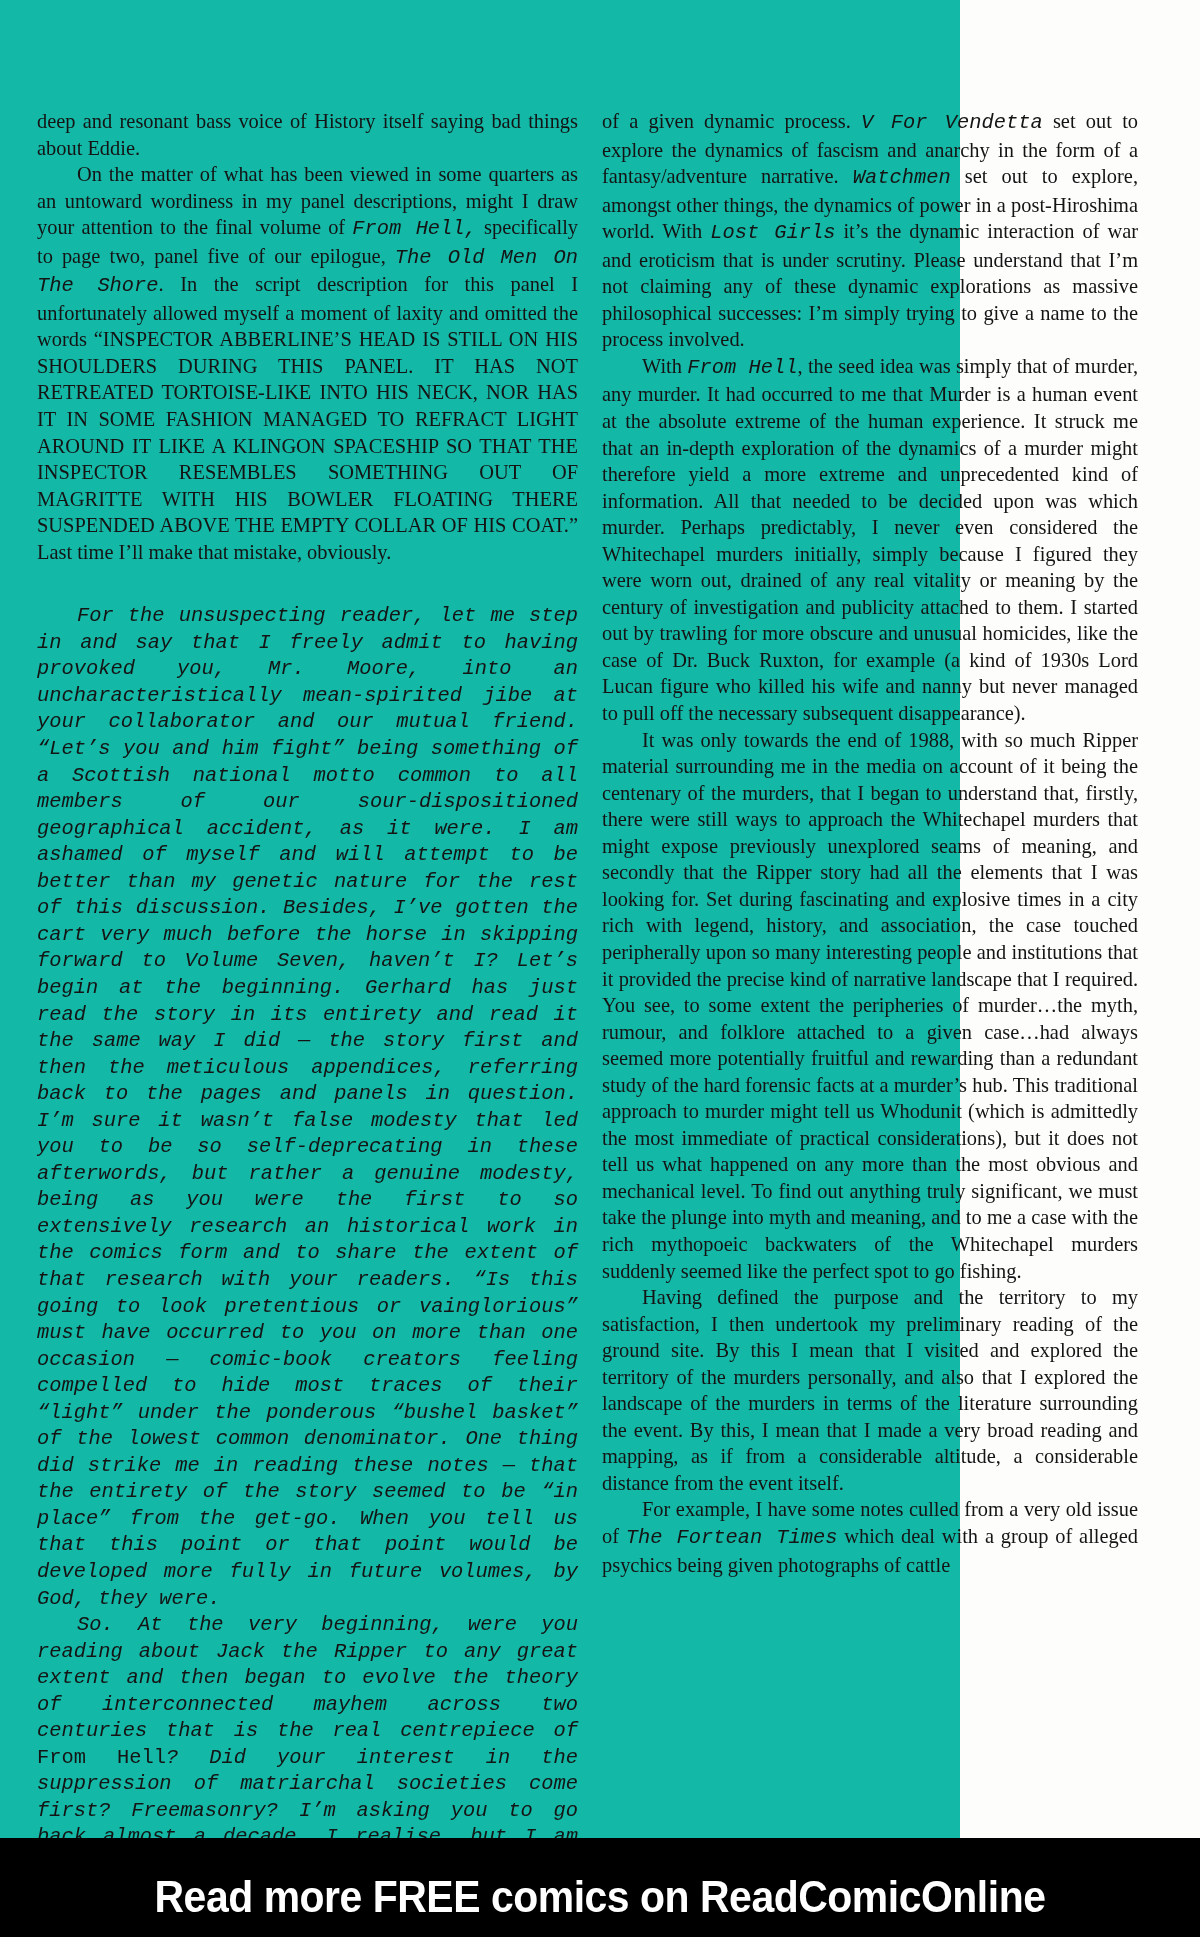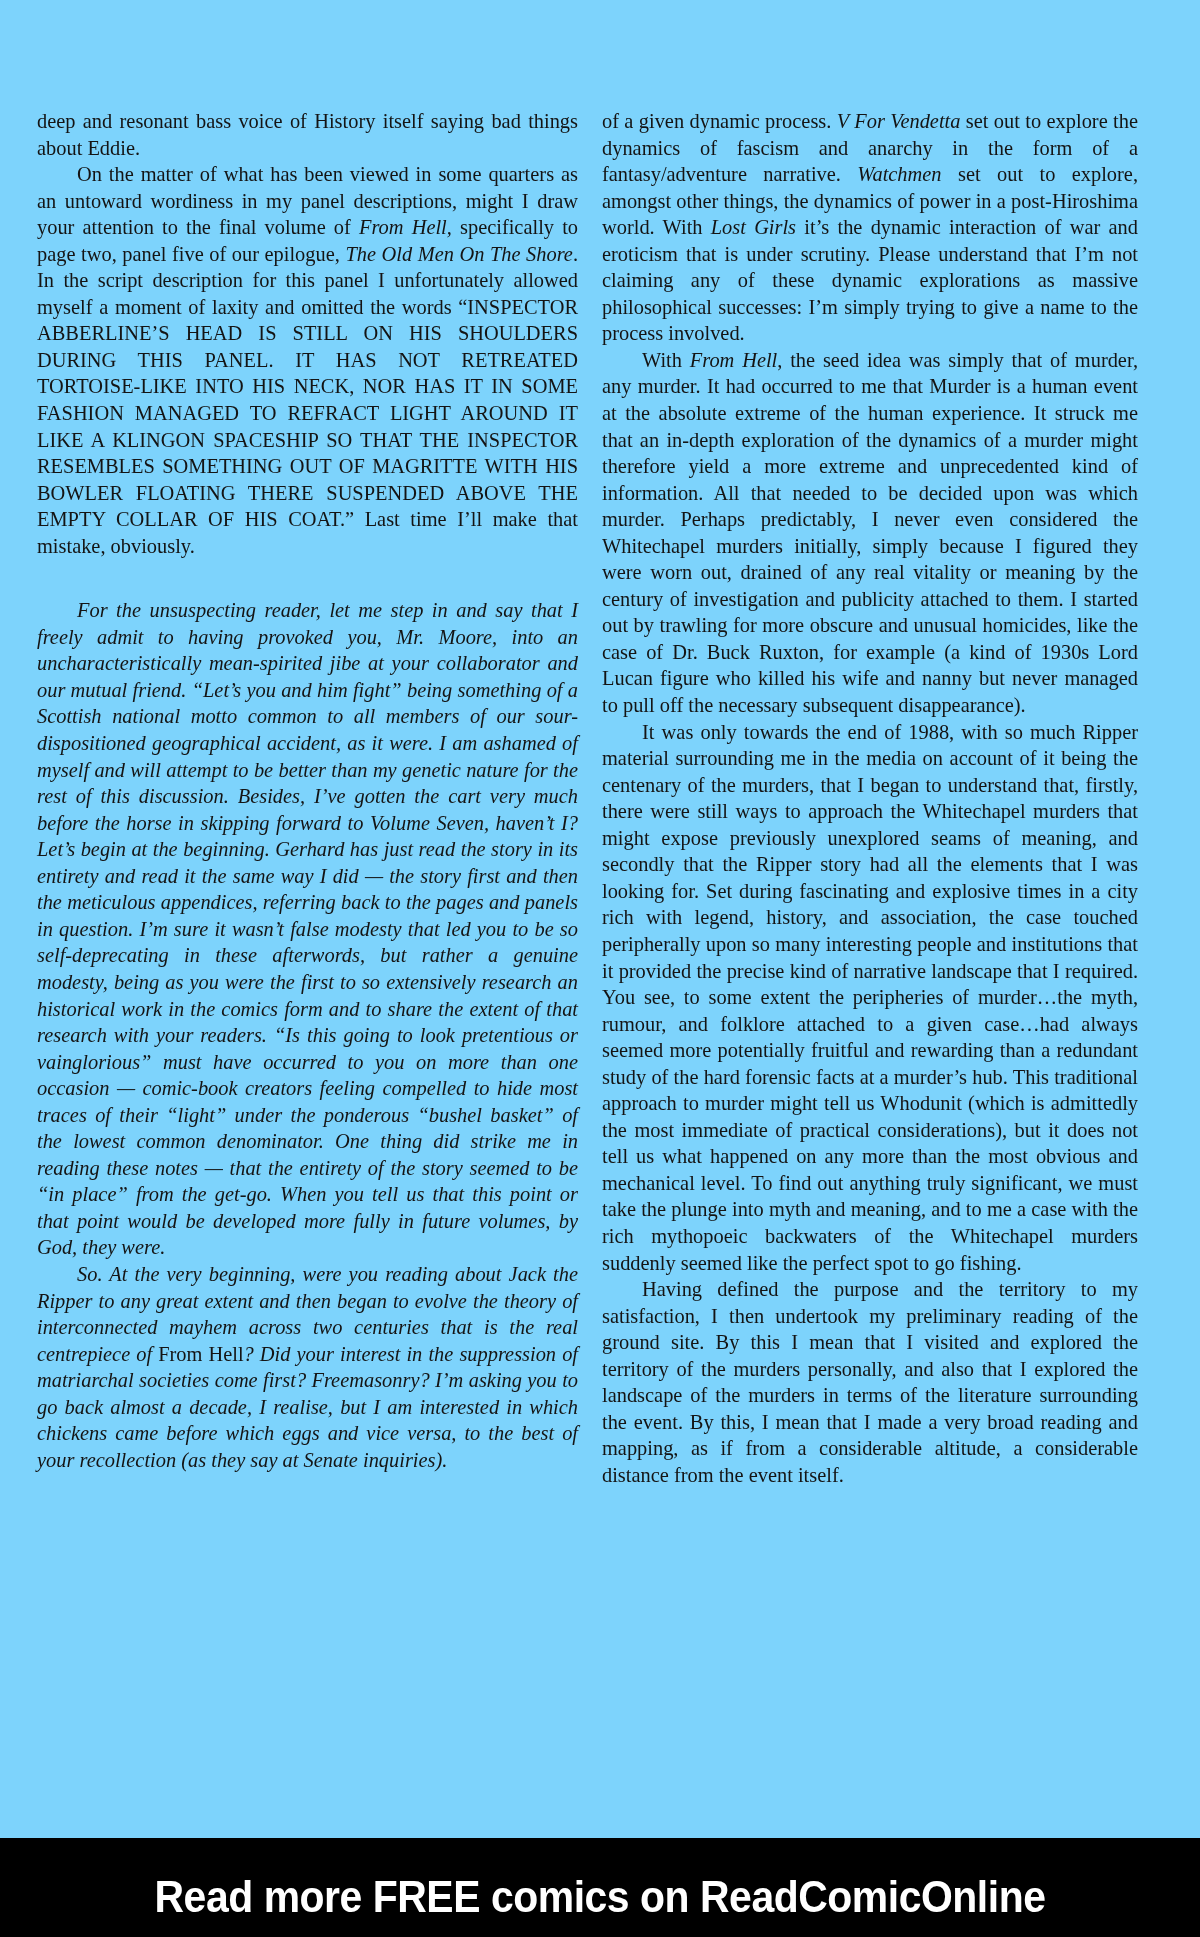--- a/index.html
+++ b/index.html
@@ -2,32 +2,32 @@
 <html><head>
 <meta charset="utf-8">
 <style>
   html, body { margin: 0; padding: 0; }
   body {
     width: 1200px; height: 1937px; position: relative; overflow: hidden;
     background: #fdfdfb;
     font-family: "Liberation Serif", "DejaVu Serif", serif;
     color: #141414;
   }
-  .page { position: absolute; left: 0; top: 0; width: 1200px; height: 1838px; background: #7dd3fc; }
+  .page { position: absolute; left: 0; top: 0; width: 960px; height: 1838px; background: #14b8a6; }
   .col {
     position: absolute; top: 108px; width: 541px;
     font-size: 20.4px; line-height: 26.55px;
     text-align: justify; hyphens: manual;
   }
   .col-left { left: 37px; }
   .col-right { left: 602px; width: 536px; }
   .col p { margin: 0; text-indent: 0; }
   .col p.ind { text-indent: 40px; }
   .col p.gap { margin-top: 38px; }
-  .col p .i, .col p.it { font-style: italic; }
+  .col p .i, .col p.it { font-style: italic; font-family: Liberation Mono, monospace; }
   .col p.it .r { font-style: normal; }
   .banner {
     position: absolute; left: 0; top: 1838px; width: 1200px; height: 118px;
     background: #000; color: #fff;
     display: flex; align-items: center; justify-content: center;
   }
   .banner span {
     font-family: "Liberation Sans", "DejaVu Sans", sans-serif;
     font-weight: bold; font-size: 44px; letter-spacing: -0.5px;
     transform: scaleX(0.93);
@@ -42,18 +42,19 @@
       <p><span>deep and resonant bass voice of History itself saying bad things about Eddie.</span></p>
       <p class="ind"><span>On the matter of what has been viewed in some quarters as an untoward wordiness in my panel descriptions, might I draw your attention to the final volume of </span><span class="i">From Hell,</span><span> specifically to page two, panel five of our epilogue, </span><span class="i">The Old Men On The Shore</span><span>. In the script description for this panel I unfortunately allowed myself a moment of laxity and omitted the words “INSPECTOR ABBERLINE’S HEAD IS STILL ON HIS SHOULDERS DURING THIS PANEL. IT HAS NOT RETREATED TORTOISE-LIKE INTO HIS NECK, NOR HAS IT IN SOME FASHION MANAGED TO REFRACT LIGHT AROUND IT LIKE A KLINGON SPACESHIP SO THAT THE INSPECTOR RESEMBLES SOMETHING OUT OF MAGRITTE WITH HIS BOWLER FLOATING THERE SUSPENDED ABOVE THE EMPTY COLLAR OF HIS COAT.” Last time I’ll make that mistake, obviously.</span></p>
       <p class="ind gap it"><span>For the unsuspecting reader, let me step in and say that I freely admit to having provoked you, Mr. Moore, into an uncharacteristically mean-spirited jibe at your collaborator and our mutual friend. “Let’s you and him fight” being something of a Scottish national motto common to all members of our sour-dispositioned geographical accident, as it were. I am ashamed of myself and will attempt to be better than my genetic nature for the rest of this discussion. Besides, I’ve gotten the cart very much before the horse in skipping forward to Volume Seven, haven’t I? Let’s begin at the beginning. Gerhard has just read the story in its entirety and read it the same way I did — the story first and then the meticulous appendices, referring back to the pages and panels in question. I’m sure it wasn’t false modesty that led you to be so self-deprecating in these afterwords, but rather a genuine modesty, being as you were the first to so extensively research an historical work in the comics form and to share the extent of that research with your readers. “Is this going to look pretentious or vainglorious” must have occurred to you on more than one occasion — comic-book creators feeling compelled to hide most traces of their “light” under the ponderous “bushel basket” of the lowest common denominator. One thing did strike me in reading these notes — that the entirety of the story seemed to be “in place” from the get-go. When you tell us that this point or that point would be developed more fully in future volumes, by God, they were.</span></p>
       <p class="ind it"><span>So. At the very beginning, were you reading about Jack the Ripper to any great extent and then began to evolve the theory of interconnected mayhem across two centuries that is the real centrepiece of </span><span class="r">From Hell</span><span>? Did your interest in the suppression of matriarchal societies come first? Freemasonry? I’m asking you to go back almost a decade, I realise, but I am interested in which chickens came before which eggs and vice versa, to the best of your recollection (as they say at Senate inquiries).</span></p>
     </div>
   <div class="col col-right">
       <p><span>of a given dynamic process. </span><span class="i">V For Vendetta</span><span> set out to explore the dynamics of fascism and anarchy in the form of a fantasy/adventure narrative. </span><span class="i">Watchmen</span><span> set out to explore, amongst other things, the dynamics of power in a post-Hiroshima world. With </span><span class="i">Lost Girls</span><span> it’s the dynamic interaction of war and eroticism that is under scrutiny. Please understand that I’m not claiming any of these dynamic explorations as massive philosophical successes: I’m simply trying to give a name to the process involved.</span></p>
       <p class="ind"><span>With </span><span class="i">From Hell</span><span>, the seed idea was simply that of murder, any murder. It had occurred to me that Murder is a human event at the absolute extreme of the human experience. It struck me that an in-depth exploration of the dynamics of a murder might therefore yield a more extreme and unprecedented kind of information. All that needed to be decided upon was which murder. Perhaps predictably, I never even considered the Whitechapel murders initially, simply because I figured they were worn out, drained of any real vitality or meaning by the century of investigation and publicity attached to them. I started out by trawling for more obscure and unusual homicides, like the case of Dr. Buck Ruxton, for example (a kind of 1930s Lord Lucan figure who killed his wife and nanny but never managed to pull off the necessary subsequent disappearance).</span></p>
       <p class="ind"><span>It was only towards the end of 1988, with so much Ripper material surrounding me in the media on account of it being the centenary of the murders, that I began to understand that, firstly, there were still ways to approach the Whitechapel murders that might expose previously unexplored seams of meaning, and secondly that the Ripper story had all the elements that I was looking for. Set during fascinating and explosive times in a city rich with legend, history, and association, the case touched peripherally upon so many interesting people and institutions that it provided the precise kind of narrative landscape that I required. You see, to some extent the peripheries of murder…the myth, rumour, and folklore attached to a given case…had always seemed more potentially fruitful and rewarding than a redundant study of the hard forensic facts at a murder’s hub. This traditional approach to murder might tell us Whodunit (which is admittedly the most immediate of practical considerations), but it does not tell us what happened on any more than the most obvious and mechanical level. To find out anything truly significant, we must take the plunge into myth and meaning, and to me a case with the rich mythopoeic backwaters of the Whitechapel murders suddenly seemed like the perfect spot to go fishing.</span></p>
       <p class="ind"><span>Having defined the purpose and the territory to my satisfaction, I then undertook my preliminary reading of the ground site. By this I mean that I visited and explored the territory of the murders personally, and also that I explored the landscape of the murders in terms of the literature surrounding the event. By this, I mean that I made a very broad reading and mapping, as if from a considerable altitude, a considerable distance from the event itself.</span></p>
+      <p class="ind"><span>For example, I have some notes culled from a very old issue of </span><span class="i">The Fortean Times</span><span> which deal with a group of alleged psychics being given photographs of cattle</span></p>
     </div>
 </div>
 
 <a class="banner">
   <span>Read more FREE comics on ReadComicOnline</span>
 </a>
 
 </body></html>

